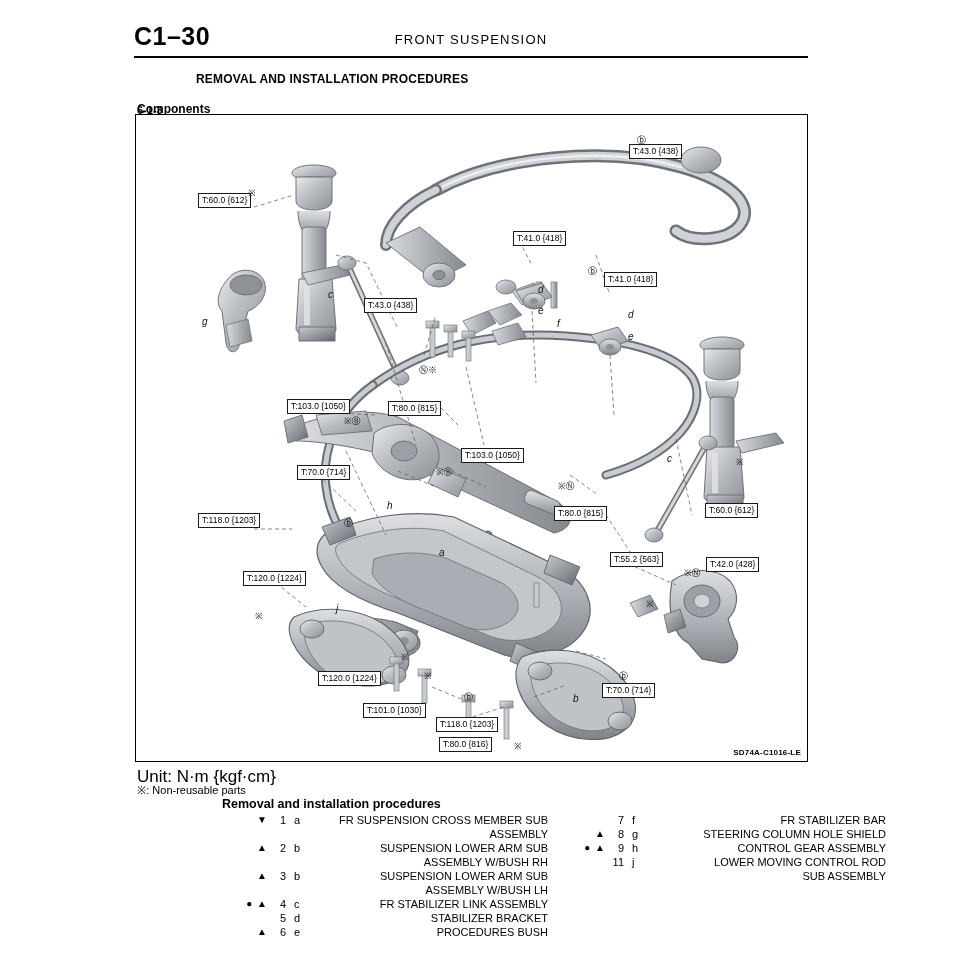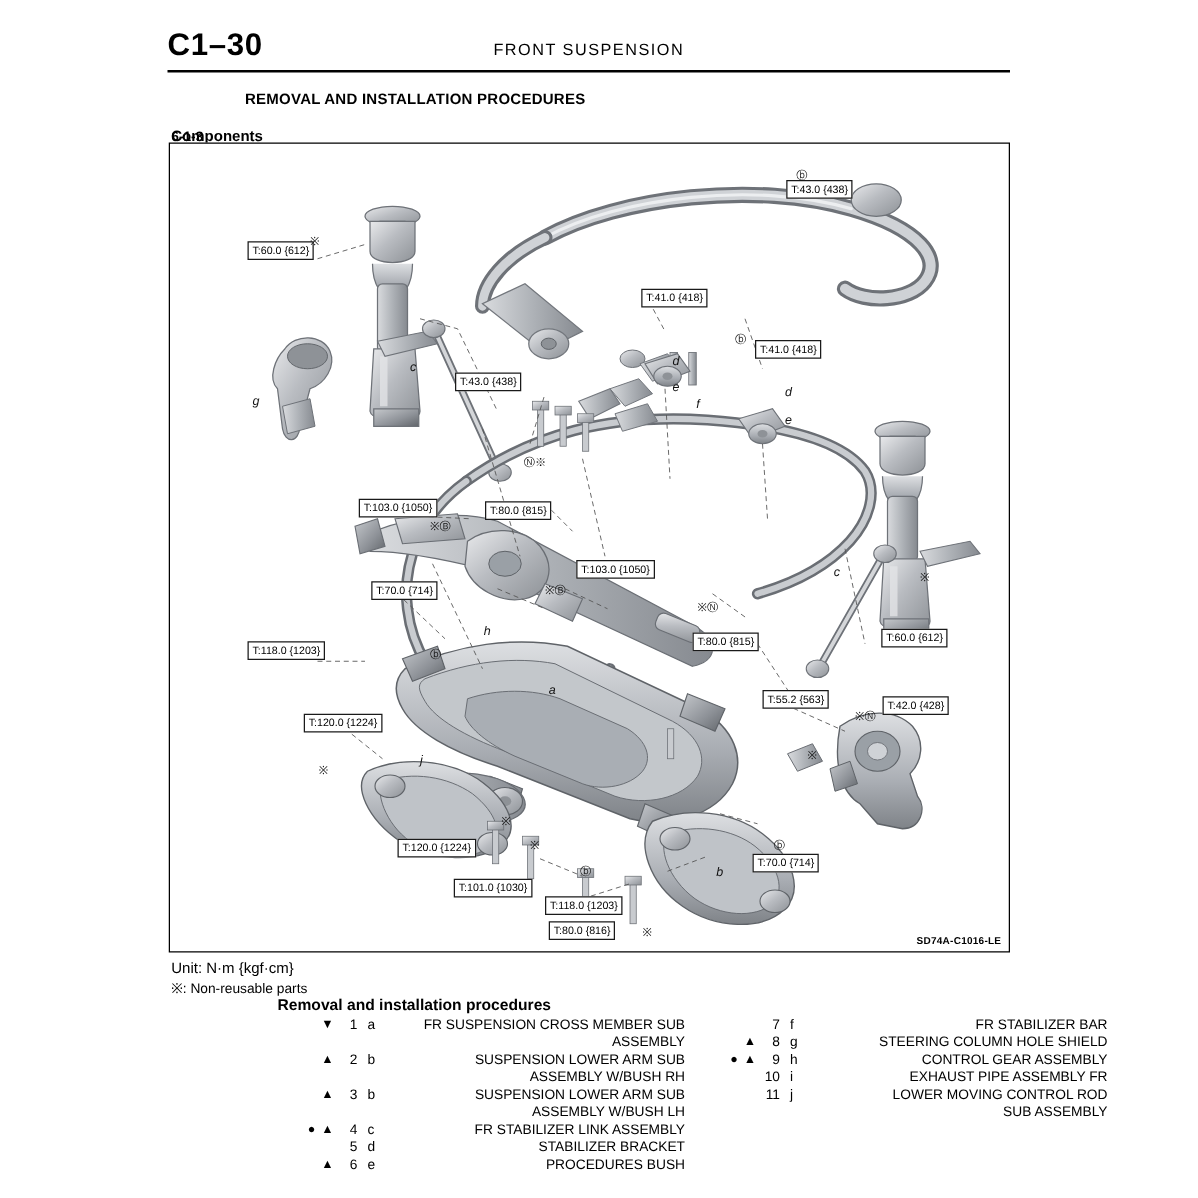--- a/index.html
+++ b/index.html
@@ -125,21 +125,21 @@
     font-size: 9px;
     color: #111;
     white-space: nowrap;
   }
 
   
   .unit-note {
     position: absolute;
     left: 137px;
     top: 767px;
-    font-size: 12px;
+    font-size: 17px;
   }
   .reuse-note {
     position: absolute;
     left: 137px;
     top: 782px;
     font-size: 11px;
     text-align: right;
   }
 
   
@@ -578,26 +578,20 @@
       <span class="num">8</span>
       <span class="alpha">g</span>
       <span class="desc">STEERING COLUMN HOLE SHIELD</span>
     </div>
     <div class="prow" style="height:14px;">
       <span class="sym">● ▲</span>
       <span class="num">9</span>
       <span class="alpha">h</span>
       <span class="desc">CONTROL GEAR ASSEMBLY</span>
     </div>
-    <div class="prow" style="height:14px;">
-      <span class="sym"></span>
-      <span class="num">10</span>
-      <span class="alpha">i</span>
-      <span class="desc">EXHAUST PIPE ASSEMBLY FR</span>
-    </div>
     <div class="prow" style="height:28px;">
       <span class="sym"></span>
       <span class="num">11</span>
       <span class="alpha">j</span>
       <span class="desc">LOWER MOVING CONTROL ROD
 SUB ASSEMBLY</span>
     </div>
   </div>
 
 </div>

